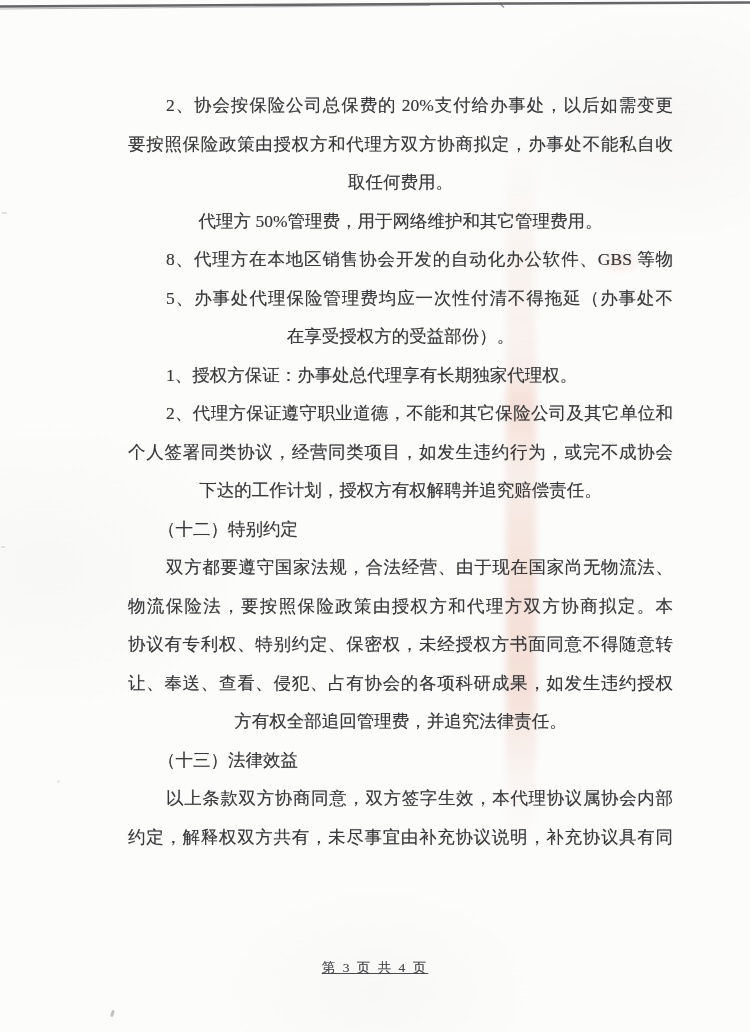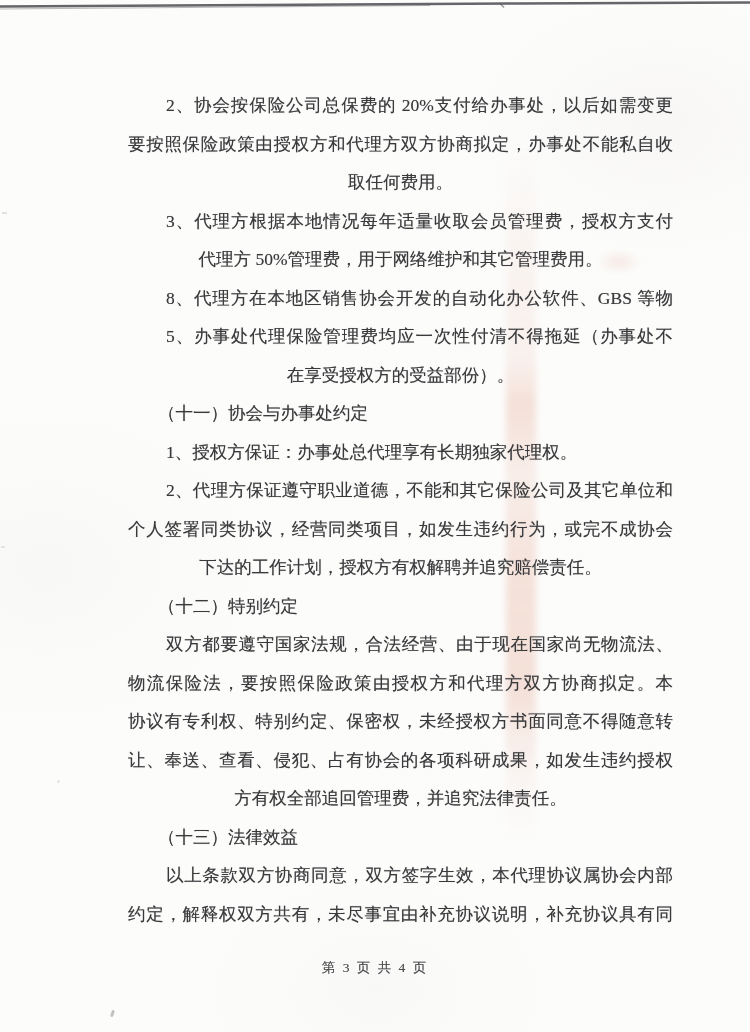--- a/index.html
+++ b/index.html
@@ -52,20 +52,21 @@
   .footer {
     position: absolute;
     top: 959px;
     left: 0;
     width: 750px;
     text-align: center;
     font-size: 13.5px;
     letter-spacing: 2px;
     color: #4a4a4e;
     text-shadow: 0 0 0.6px rgba(74,74,78,0.5);
+    text-decoration: underline;
   }
   .edge-line {
     position: absolute;
     top: 0;
     left: 0;
     width: 750px;
     height: 14px;
     pointer-events: none;
   }
   .stain-streak {
@@ -125,26 +126,24 @@
 
   <div class="speck s1"></div>
   <div class="speck s2"></div>
   <div class="speck s3"></div>
   <div class="speck s4"></div>
 
   <div class="textblock" id="textblock">
       <div class="line para full">2、协会按保险公司总保费的 20%支付给办事处，以后如需变更</div>
       <div class="line cont full">要按照保险政策由授权方和代理方双方协商拟定，办事处不能私自收</div>
       <div class="line cont end">取任何费用。</div>
-      <div class="line para full">3、代理方根据本地情况每年适量收取会员管理费，授权方支付</div>
       <div class="line cont end">代理方 50%管理费，用于网络维护和其它管理费用。</div>
       <div class="line para full">8、代理方在本地区销售协会开发的自动化办公软件、GBS 等物</div>
       <div class="line para full">5、办事处代理保险管理费均应一次性付清不得拖延（办事处不</div>
       <div class="line cont end">在享受授权方的受益部份）。</div>
-      <div class="line heading end">（十一）协会与办事处约定</div>
       <div class="line para end">1、授权方保证：办事处总代理享有长期独家代理权。</div>
       <div class="line para full">2、代理方保证遵守职业道德，不能和其它保险公司及其它单位和</div>
       <div class="line cont full">个人签署同类协议，经营同类项目，如发生违约行为，或完不成协会</div>
       <div class="line cont end">下达的工作计划，授权方有权解聘并追究赔偿责任。</div>
       <div class="line heading end">（十二）特别约定</div>
       <div class="line para full">双方都要遵守国家法规，合法经营、由于现在国家尚无物流法、</div>
       <div class="line cont full">物流保险法，要按照保险政策由授权方和代理方双方协商拟定。本</div>
       <div class="line cont full">协议有专利权、特别约定、保密权，未经授权方书面同意不得随意转</div>
       <div class="line cont full">让、奉送、查看、侵犯、占有协会的各项科研成果，如发生违约授权</div>
       <div class="line cont end">方有权全部追回管理费，并追究法律责任。</div>

